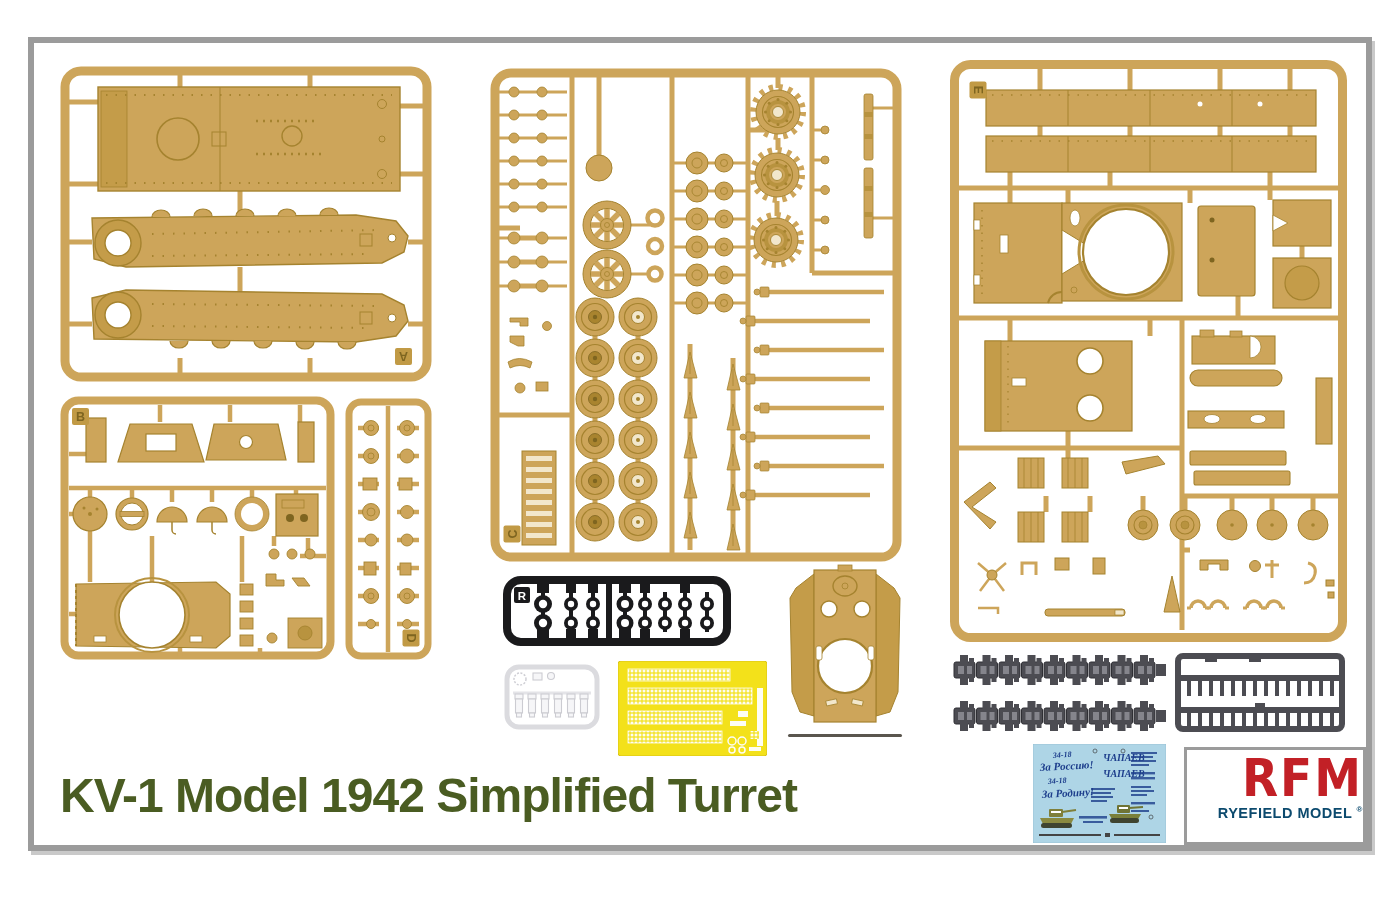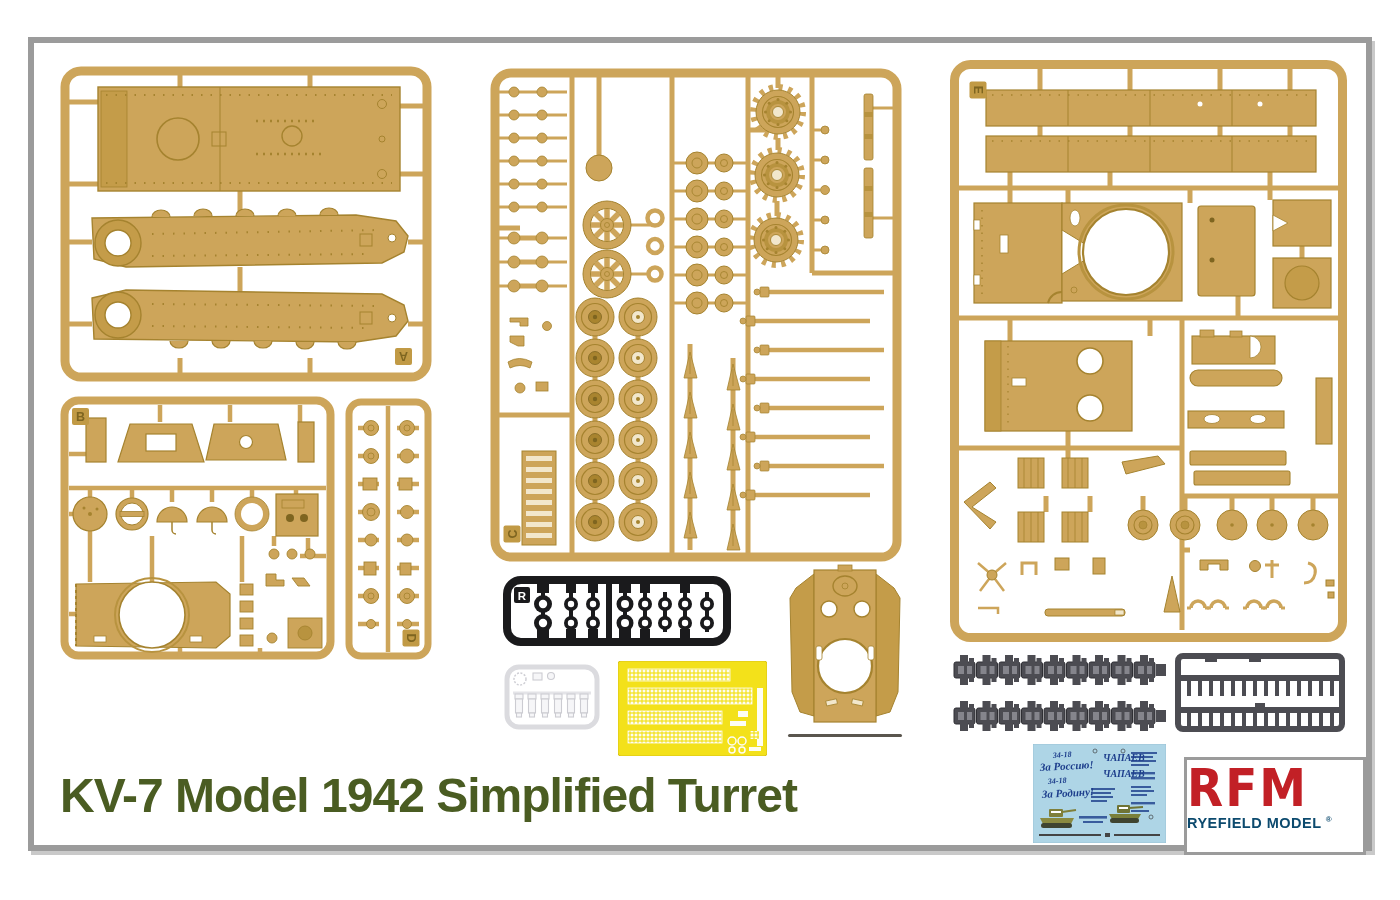--- a/index.html
+++ b/index.html
@@ -2,21 +2,21 @@
 <html><head>
 <meta charset="utf-8">
 <style>
   html,body{margin:0;padding:0;background:#ffffff;}
   body{font-family:"Liberation Sans",sans-serif;}
   .stage{position:relative;width:1400px;height:900px;background:#ffffff;overflow:hidden;}
   .frame{position:absolute;left:28px;top:37px;width:1344px;height:814px;border:6px solid #9b9b9b;box-sizing:border-box;box-shadow:3px 4px 0 #c9c9c9;background:#ffffff;}
   .stage svg{position:absolute;display:block;}
   .barrel{position:absolute;left:788px;top:734px;width:114px;height:3px;background:#5a564e;border-radius:2px;}
   .title{position:absolute;left:60px;top:768px;width:980px;font-size:48px;font-weight:bold;letter-spacing:-1px;color:#4A5C22;white-space:nowrap;}
-  .logo-box{position:absolute;left:1184px;top:747px;width:182px;height:98px;border:3px solid #9b9b9b;box-sizing:border-box;background:#fff;text-align:left;margin-top:10px;}
+  .logo-box{position:absolute;left:1184px;top:747px;width:182px;height:98px;border:3px solid #9b9b9b;box-sizing:border-box;background:#fff;text-align:right;}
   .logo-rfm{color:#C22026;font-weight:900;font-size:47px;line-height:1.05;margin-top:4px;letter-spacing:2px;transform:scaleY(1.08);font-family:"DejaVu Sans",sans-serif;}
   .logo-name{color:#0c4a6e;font-weight:bold;font-size:14.5px;letter-spacing:0.5px;margin-top:2px;}
   .logo-name sup{font-size:8px;}
   text.lbl{font-size:12.5px;font-weight:bold;fill:#7E6520;text-anchor:middle;dominant-baseline:central;font-family:"Liberation Sans",sans-serif;}
   text.lblw{font-size:11.5px;font-weight:bold;fill:#ffffff;text-anchor:middle;dominant-baseline:central;font-family:"Liberation Sans",sans-serif;}
   .dtxt{font-family:"Liberation Serif",serif;font-weight:bold;font-style:italic;fill:#1D3E8C;}
 </style>
 </head>
 <body>
 
@@ -784,19 +784,19 @@
         <rect x="10" y="7" width="9" height="2" fill="#ffffff"></rect>
       </g>
     </g>
     <g fill="#444444">
       <rect x="6" y="90" width="62" height="2"></rect>
         <rect x="72" y="89" width="5" height="4"></rect>
         <rect x="81" y="90" width="46" height="2"></rect>
     </g>
   </svg>
 
-  <div class="title">KV-7 Model 1942 Simplified Turret</div>
+  <div class="title">KV-1 Model 1942 Simplified Turret</div>
 
   <div class="logo-box">
     <div class="logo-rfm">RFM</div>
     <div class="logo-name"><span>RYEFIELD MODEL</span> <sup>®</sup></div>
   </div>
 </div>
 
 </body></html>

